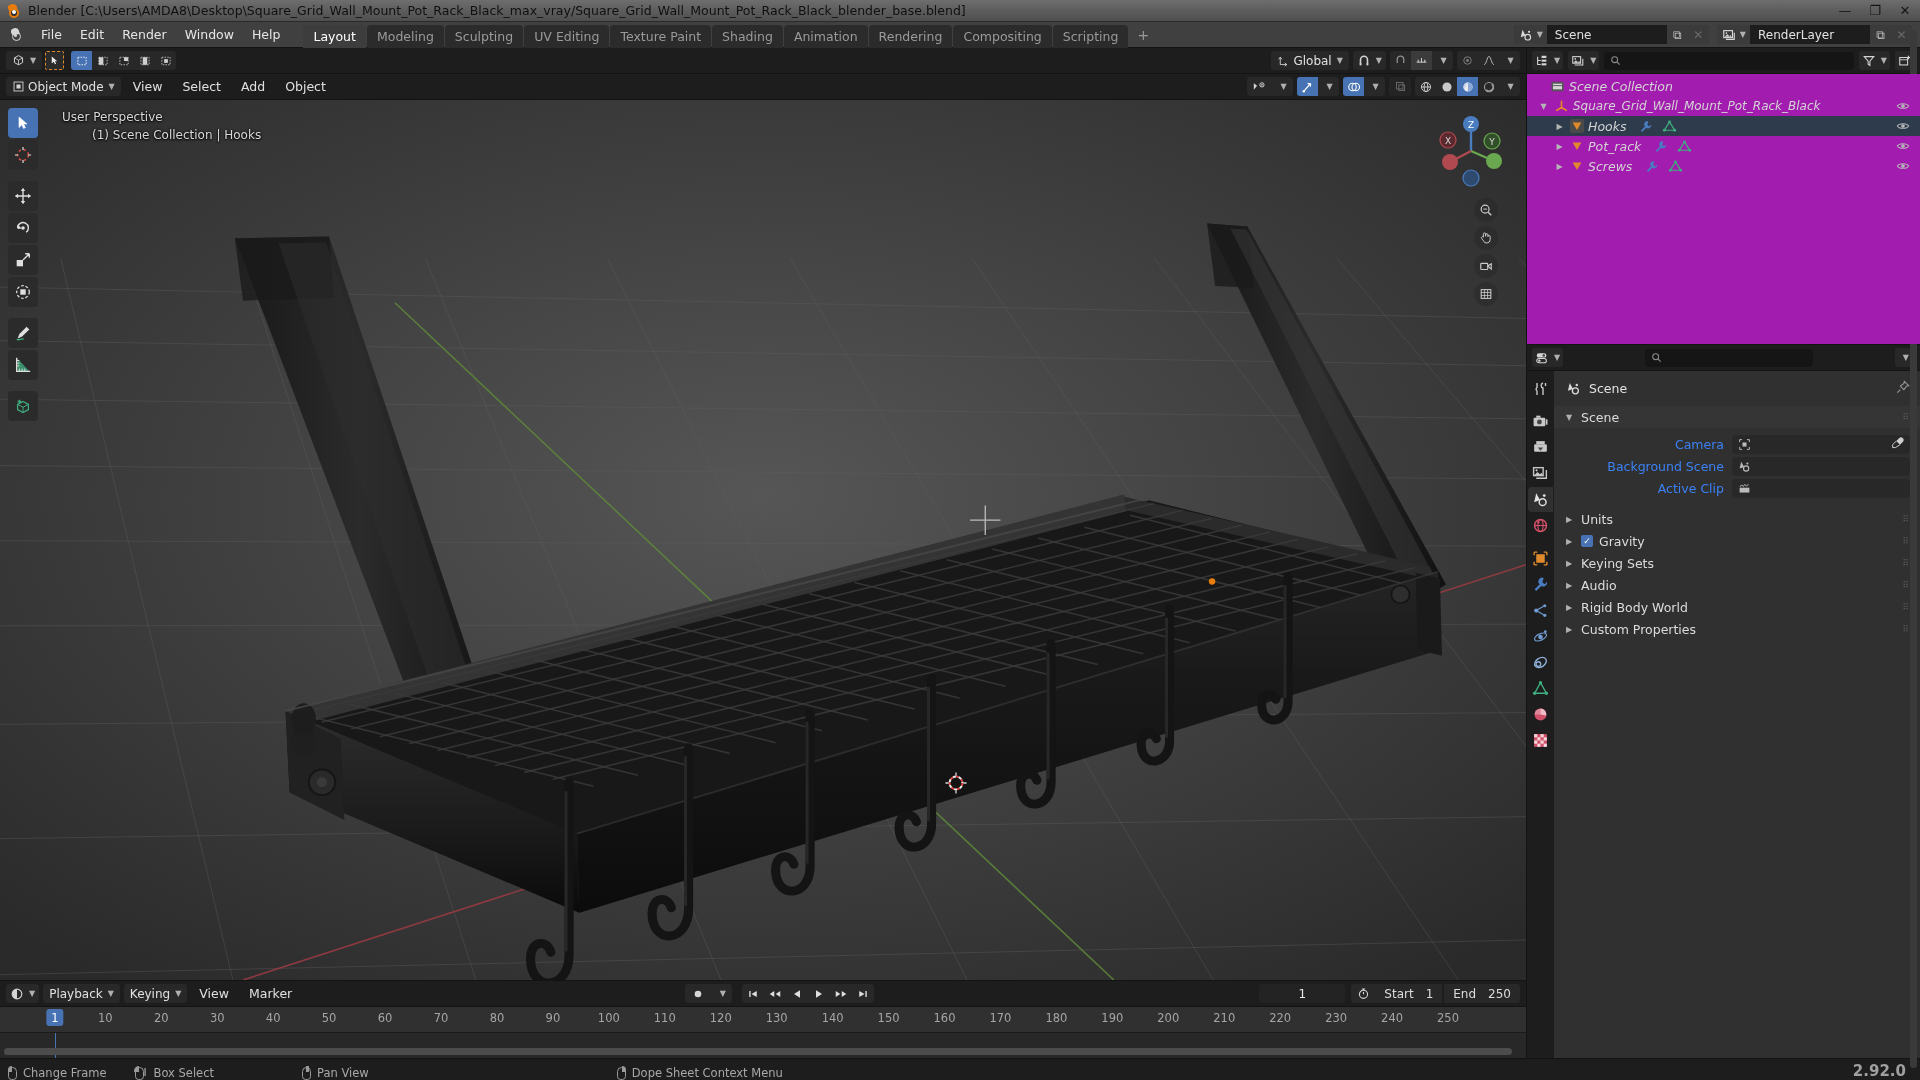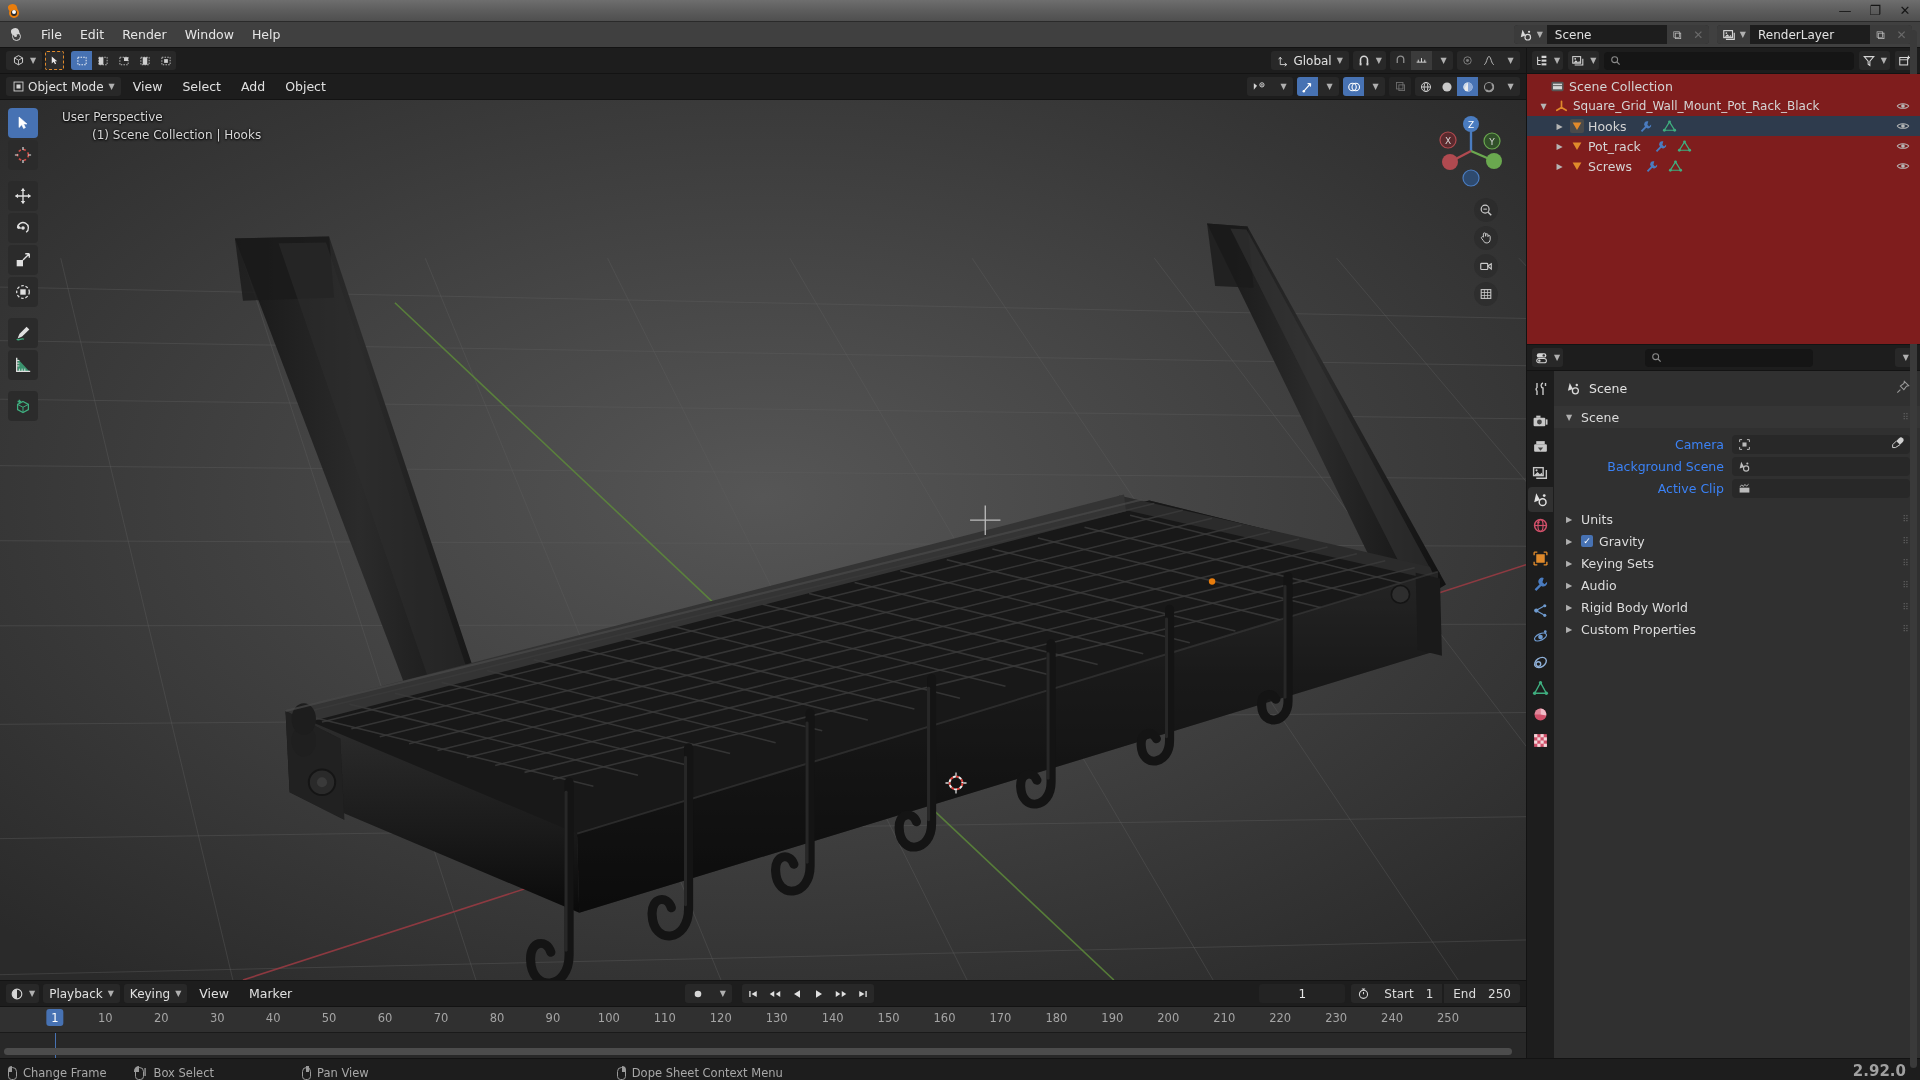--- a/index.html
+++ b/index.html
@@ -228,21 +228,21 @@
   #outliner { flex: 0 0 296px; background: #1d1d1d; display: flex; flex-direction: column; }
   #out-header {
     height: 26px; flex: 0 0 26px; display: flex; align-items: center; gap: 5px;
     padding: 0 5px; background: #1d1d1d; border-bottom: 1px solid #131313;
   }
   .search-box {
     flex: 1 1 auto; height: 18px; background: #151515; border-radius: 4px;
     display: flex; align-items: center; padding: 0 6px; gap: 5px;
     color: #6d6d6d; font-size: 11px; min-width: 0;
   }
-  #out-body { flex: 1 1 auto; background: #7f1d1d; padding-top: 2px; overflow: hidden; position: relative; }
+  #out-body { flex: 1 1 auto; background: #a21caf; padding-top: 2px; overflow: hidden; position: relative; font-style: italic; }
   .out-row {
     height: 20px; display: flex; align-items: center; padding-left: 6px;
     color: #d4d4d4; font-size: 12.5px; gap: 4px; position: relative;
   }
   .out-row.selected { background: #2e3b4d; }
   .disc { width: 13px; display: flex; align-items: center; justify-content: center; color: #b5b5b5; font-size: 8px; flex: 0 0 13px; }
   .eye { margin-left: auto; margin-right: 10px; color: #b8b8b8; display:flex; align-items:center; }
 
   
   #props { flex: 1 1 auto; background: #1d1d1d; display: flex; flex-direction: column; min-height: 0; border-top:1px solid #131313;}
@@ -303,39 +303,53 @@
 </style>
 </head>
 <body>
 
 <div id="titlebar">
   <div class="blender-logo">
     <div class="tail"></div>
       <div class="ring"></div>
       <div class="dot"></div>
   </div>
+  <div id="title-text">Blender [C:\Users\AMDA8\Desktop\Square_Grid_Wall_Mount_Pot_Rack_Black_max_vray/Square_Grid_Wall_Mount_Pot_Rack_Black_blender_base.blend]</div>
   <div id="win-controls">
     <div>—</div>
     <div>❐</div>
     <div class="close">✕</div>
   </div>
 </div>
 
 <div id="topbar">
   <div class="bl-logo-small">
     <div class="tail"></div>
       <div class="ring"></div>
       <div class="dot"></div>
   </div>
   <div class="menu-item">File</div>
   <div class="menu-item">Edit</div>
   <div class="menu-item">Render</div>
   <div class="menu-item">Window</div>
   <div class="menu-item">Help</div>
 
+  <div class="ws-strip">
+    <div class="ws-tab active">Layout</div>
+    <div class="ws-tab">Modeling</div>
+    <div class="ws-tab">Sculpting</div>
+    <div class="ws-tab">UV Editing</div>
+    <div class="ws-tab">Texture Paint</div>
+    <div class="ws-tab">Shading</div>
+    <div class="ws-tab">Animation</div>
+    <div class="ws-tab">Rendering</div>
+    <div class="ws-tab">Compositing</div>
+    <div class="ws-tab">Scripting</div>
+    <div class="ws-add">+</div>
+  </div>
 
   <div id="topbar-right">
     <div class="id-block">
       <div class="id-icon-btn">
         <svg width="14" height="14" viewBox="0 0 16 16">
           <path d="M4 2 L7.5 8.5 L2 10.5 Z" fill="#d8d8d8"></path>
           <circle cx="10" cy="10.5" r="3.2" fill="none" stroke="#d8d8d8" stroke-width="1.4"></circle>
           <circle cx="11.5" cy="4.3" r="1.3" fill="#d8d8d8"></circle>
         </svg>
         <span class="caret">▼</span>

